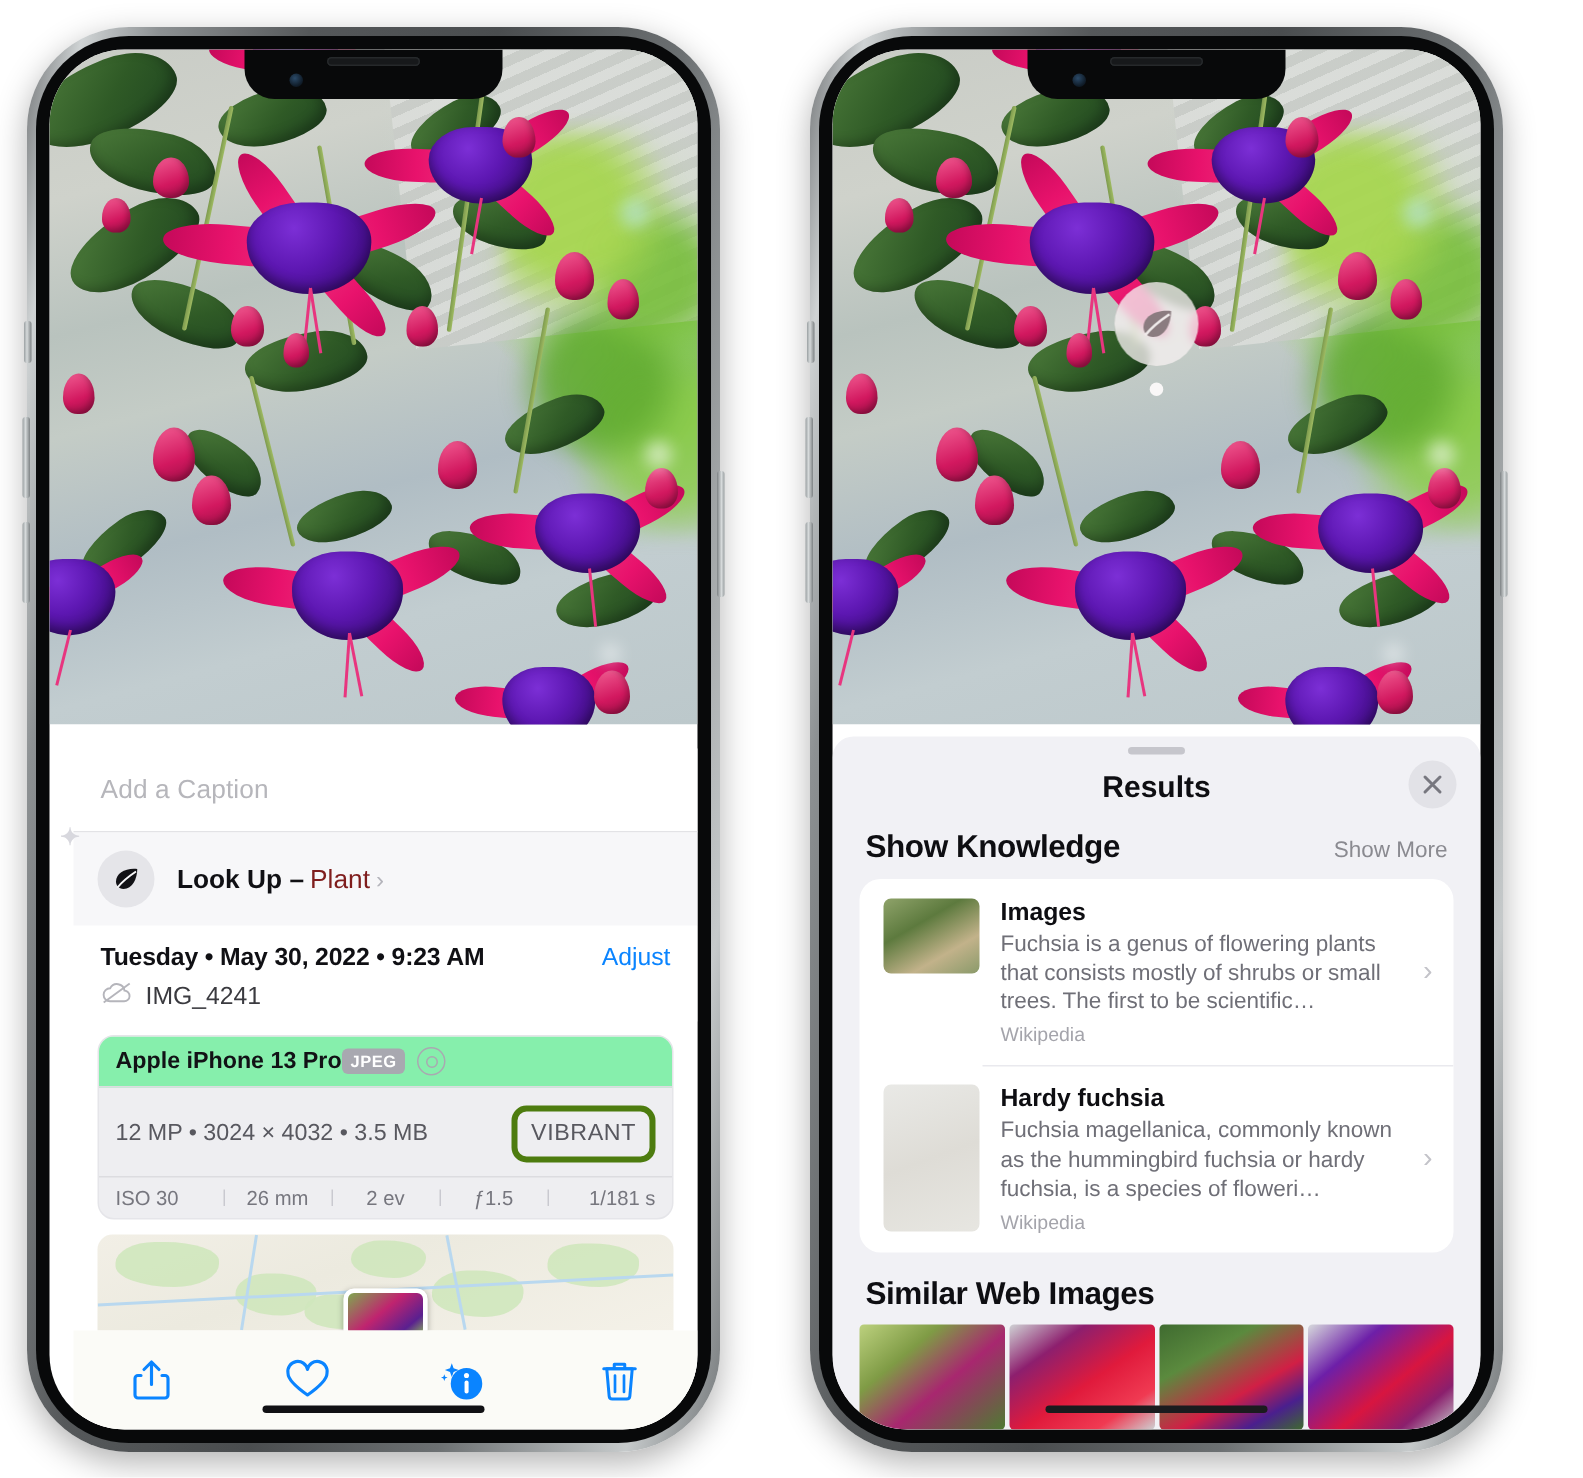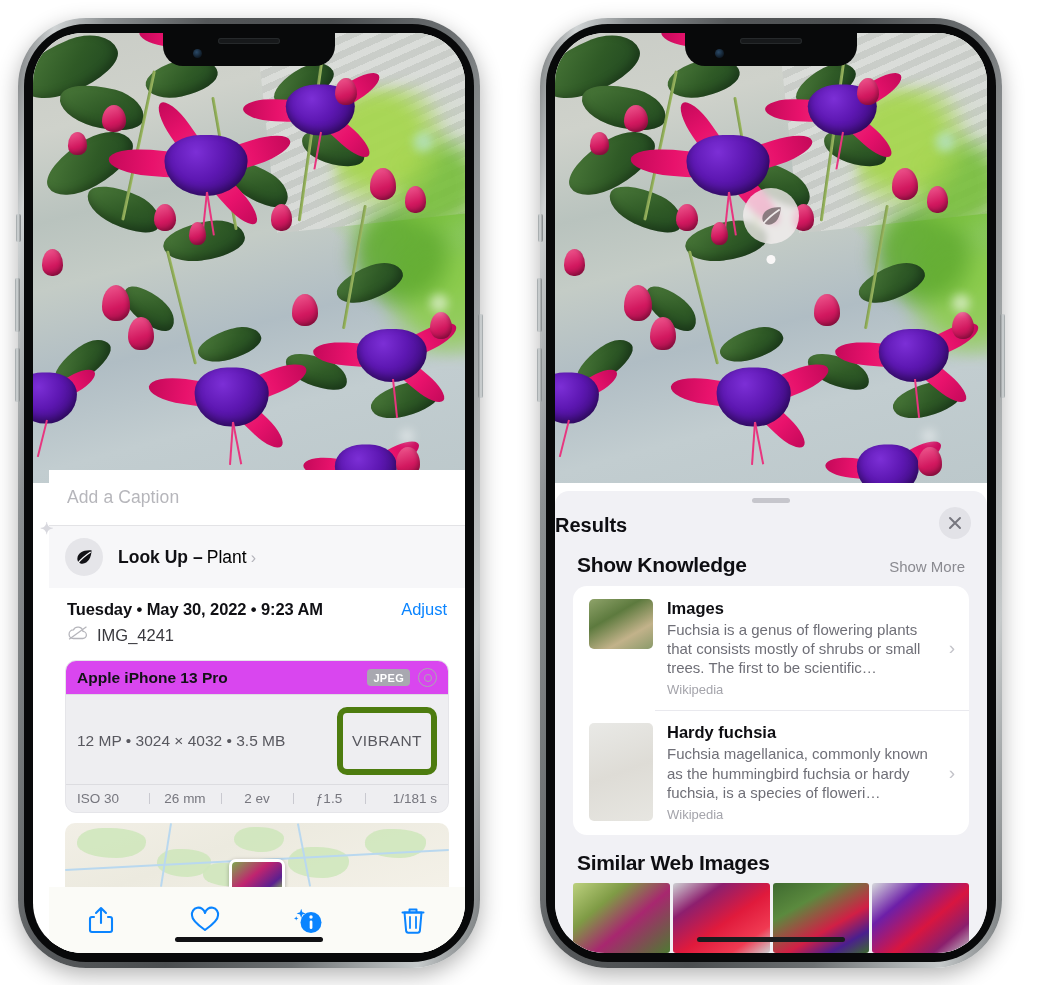--- a/index.html
+++ b/index.html
@@ -113,47 +113,47 @@
   .caption-ph{ font-size:17.5px; color:#b6b6bb; letter-spacing:.1px; }
 
   .lookup-row{ height:62px; display:flex; align-items:center; padding:0 16px;
     background:#f7f7f9; position:relative; }
   .leaf-badge{ width:38px; height:38px; border-radius:50%; background:#e5e5e9;
     display:flex; align-items:center; justify-content:center; position:relative; flex:0 0 auto; }
   .spark{ position:absolute; color:#d8d8de; font-size:13px; font-weight:700; }
   .spark.a{ left:-9px; top:-7px; font-size:16px; }
   .lookup-text{ margin-left:15px; font-size:17.5px; }
   .lookup-text b{ font-weight:700; color:#101014; }
-  .lookup-text .plant{ color:#000000; }
+  .lookup-text .plant{ color:#7f1d1d; }
   .chev-sm{ color:#b4b4bb; font-size:16px; margin-left:4px; }
 
   .meta{ padding:12px 18px 6px; background:#fff; }
   .meta-line1{ display:flex; justify-content:space-between; align-items:baseline; }
   .meta-date{ font-size:16.5px; font-weight:700; color:#101014; letter-spacing:-.1px; }
   .meta-adjust{ font-size:16.5px; color:#0a84ff; }
   .meta-line2{ display:flex; align-items:center; gap:8px; margin-top:6px; }
   .meta-file{ font-size:16.5px; color:#3a3a3f; }
 
   .cam-card{ margin:9px 16px 0; border-radius:11px; overflow:hidden;
     background:#eeeef1; border:1px solid #e5e5e9; }
-  .cam-head{ display:flex; align-items:center; justify-content:space-between;
-    padding:7px 11px; background:#d946ef; border-bottom:1px solid #dcdce0; }
+  .cam-head{ display:flex; align-items:center; justify-content:flex-start;
+    padding:7px 11px; background:#86efac; border-bottom:1px solid #dcdce0; }
   .cam-name{ font-size:15.5px; font-weight:700; color:#121216; }
   .cam-right{ display:flex; align-items:center; gap:8px; }
   .jpeg{ font-size:11px; font-weight:700; color:#fff; background:#a8a8b0;
     border-radius:4px; padding:2.5px 6px; letter-spacing:.3px; }
   .lens-ico{ width:19px; height:19px; border-radius:50%; border:1.6px solid #a9a9b1;
     display:flex; align-items:center; justify-content:center; }
   .lens-ico i{ display:block; width:8px; height:8px; border-radius:50%; border:1.6px solid #a9a9b1; }
   .cam-body{ padding:8px 11px 9px; }
   .cam-l1{ font-size:15.5px; color:#58585f; }
   .cam-l2{ display:flex; align-items:center; justify-content:space-between; margin-top:4px; }
   .cam-l2 span{ font-size:15.5px; color:#58585f; }
-  .vibrant{ font-size:11.5px; color:#76767e; border:6px solid #4d7c0f;
-    border-radius:10px; padding:19px 9px; letter-spacing:.4px; }
+  .vibrant{ font-size:11.5px; color:#76767e; border:4px solid #4d7c0f;
+    border-radius:10px; padding:6px 9px; letter-spacing:.4px; }
   .cam-foot{ display:flex; border-top:1px solid #dcdce0; padding:6px 11px; }
   .cam-foot div{ flex:1; text-align:center; font-size:13.5px; color:#76767e; position:relative; }
   .cam-foot div:first-child{ text-align:left; }
   .cam-foot div:last-child{ text-align:right; }
   .cam-foot div+div::before{ content:""; position:absolute; left:0; top:2px; bottom:2px;
     width:1px; background:#c9c9d0; }
 
   .map{ margin:10px 16px 0; height:64px; border-radius:10px 10px 0 0; position:relative; overflow:hidden;
     background:linear-gradient(160deg,#f2efe6 0%,#eceadf 40%,#f4f1e8 100%); }
   .map .grn{ position:absolute; border-radius:40% 55% 45% 60%/50% 45% 55% 50%;
@@ -166,21 +166,21 @@
 
   .toolbar{ height:66px; display:flex; align-items:center; justify-content:space-around;
     background:#fbfbf7; position:relative; z-index:25; }
   .tb-ico{ width:34px; height:34px; position:relative; }
 
   
   .results{ position:absolute; left:0; right:0; bottom:0; background:#f1f1f5; z-index:20;
     border-top-left-radius:14px; border-top-right-radius:14px; }
   .grabber{ width:38px; height:5px; border-radius:3px; background:#c6c6cc;
     margin:7px auto 0; }
-  .res-head{ position:relative; height:46px; display:flex; align-items:center; justify-content:flex-start; }
+  .res-head{ position:relative; height:46px; display:flex; align-items:center; justify-content:center; }
   .res-title{ font-size:20px; font-weight:700; color:#0e0e12; }
   .close-btn{ position:absolute; right:16px; top:4px; width:32px; height:32px; border-radius:50%;
     background:#e2e2e7; display:flex; align-items:center; justify-content:center; }
   .sec-head{ display:flex; align-items:baseline; justify-content:space-between; padding:4px 22px 9px; }
   .sec-title{ font-size:21px; font-weight:700; color:#0e0e12; letter-spacing:-.3px; }
   .sec-more{ font-size:15px; color:#8a8a90; }
 
   .card{ margin:0 18px; background:#fff; border-radius:14px; overflow:hidden; }
   .kn-row{ display:flex; padding:13px 14px 13px 16px; align-items:flex-start; position:relative; }
   .kn-row+.kn-row::before{ content:""; position:absolute; left:82px; right:0; top:0; height:1px; background:#e9e9ee; }

